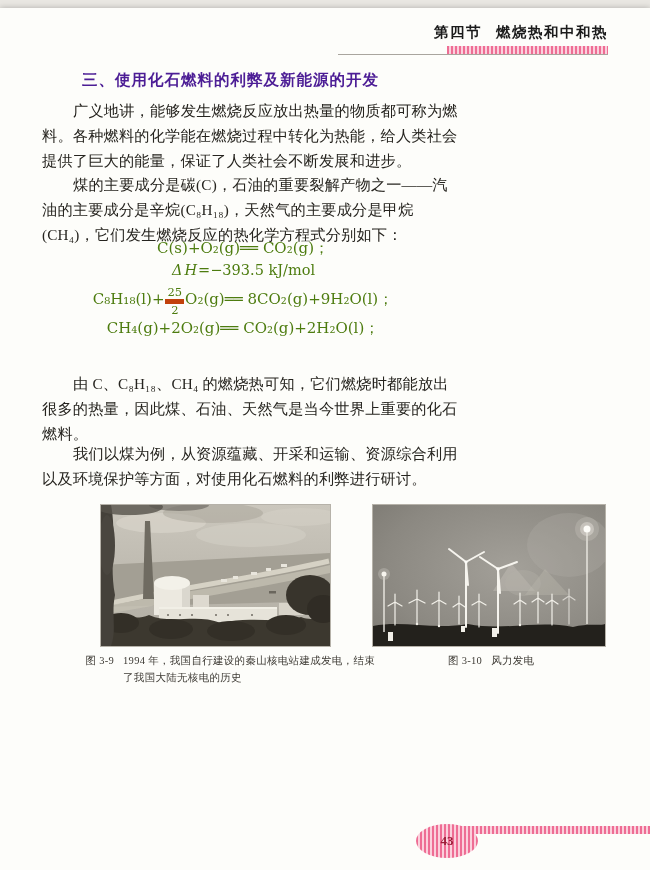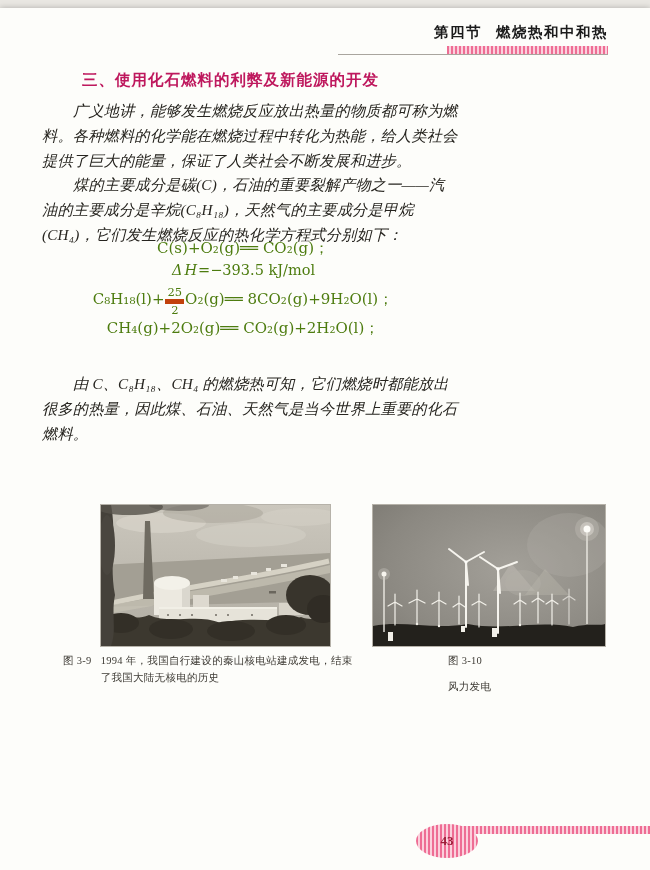--- a/index.html
+++ b/index.html
@@ -19,28 +19,28 @@
   .hdr-text .sec{margin-right:14px;}
   .hdr-line{position:absolute;left:338px;right:42px;top:46px;height:1px;background:#a9a59e;}
   .stripe-bar{
     background:repeating-linear-gradient(90deg,#ee6d94 0 2px,#fbd0dc 2px 4px);
   }
   .hdr-bar{position:absolute;left:447px;right:42px;top:38px;height:8px;}
   
   .sec-heading{
     position:absolute;left:82px;top:62px;
     font-family:"Liberation Sans","DejaVu Sans",sans-serif;
-    font-weight:bold;font-size:15.5px;color:#be185d;letter-spacing:1px;
+    font-weight:bold;font-size:15.5px;color:#4c1d95;letter-spacing:1px;
     white-space:nowrap;
   }
   
   .para{
     position:absolute;left:42px;width:418px;
     font-size:15.2px;line-height:25px;letter-spacing:.2px;
-    white-space:pre-line;text-indent:31px;color:#26241f;font-style:italic;
+    white-space:pre-line;text-indent:31px;color:#26241f;
   }
   .p1{top:90px;} .p2{top:164px;} .p3{top:363px;} .p4{top:433px;}
   
   .equations{
     position:absolute;left:42px;top:229px;width:402px;text-align:center;
     font-family:"DejaVu Serif","Liberation Serif",serif;
     font-size:15px;color:#4d7c0f;
   }
   .eq-row{height:22px;line-height:22px;}
   .eq-row.tall{height:36px;line-height:36px;}
@@ -52,24 +52,24 @@
   }
   .frac .num{display:block;border-bottom:5px solid #c2410c;padding:0 2px;}
   .frac .den{display:block;}
   
   .photo{position:absolute;border:1px solid #b6b2a9;background:#cac6bc;}
   .photo svg{display:block;}
   .photo1{left:100px;top:496px;}
   .photo2{left:372px;top:496px;}
   .caption{
     position:absolute;top:644px;display:flex;gap:9px;
-    font-size:10.5px;line-height:17px;color:#3e3b35;letter-spacing:.3px;
+    font-size:10.5px;line-height:17px;color:#3e3b35;letter-spacing:.3px;justify-content:flex-end;
   }
   .cap1{left:63px;width:312px;}
-  .cap2{left:448px;flex-direction:column;}
+  .cap2{left:448px;}
   .caption .lbl{white-space:nowrap;}
   .caption .txt{white-space:pre-line;}
   
   .ftr-bar{position:absolute;left:452px;right:0;top:818px;height:8px;}
   .page-badge{
     position:absolute;left:416px;top:816px;width:62px;height:34px;
     border-radius:50%;
     display:flex;align-items:center;justify-content:center;
     font-weight:bold;font-size:13px;color:#9c1c38;
     font-family:"Liberation Serif","DejaVu Serif",serif;
@@ -100,20 +100,22 @@
     <div class="eq-row dh"><i>Δ</i><i>H</i><span>=−393.5 kJ/mol</span></div>
     <div class="eq-row tall">
       <span>C₈H₁₈(l)+</span><span class="frac"><span class="num">25</span><span class="den">2</span></span><span>O₂(g)══ 8CO₂(g)+9H₂O(l)；</span>
     </div>
     <div class="eq-row">CH₄(g)+2O₂(g)══ CO₂(g)+2H₂O(l)；</div>
   </div>
 
   <div class="para p3">由 C、C₈H₁₈、CH₄ 的燃烧热可知，它们燃烧时都能放出
 很多的热量，因此煤、石油、天然气是当今世界上重要的化石
 燃料。</div>
+  <div class="para p4">我们以煤为例，从资源蕴藏、开采和运输、资源综合利用
+以及环境保护等方面，对使用化石燃料的利弊进行研讨。</div>
 
   <div class="photo photo1">
     <svg width="229" height="141" viewBox="0 0 229 141">
       <defs>
         <linearGradient id="skyg" x1="0" y1="0" x2="0" y2="1">
           <stop offset="0" stop-color="#cbc7bd"></stop>
             <stop offset="1" stop-color="#b0aca2"></stop>
         </linearGradient>
       </defs>
       <rect width="229" height="141" fill="url(#skyg)"></rect>

